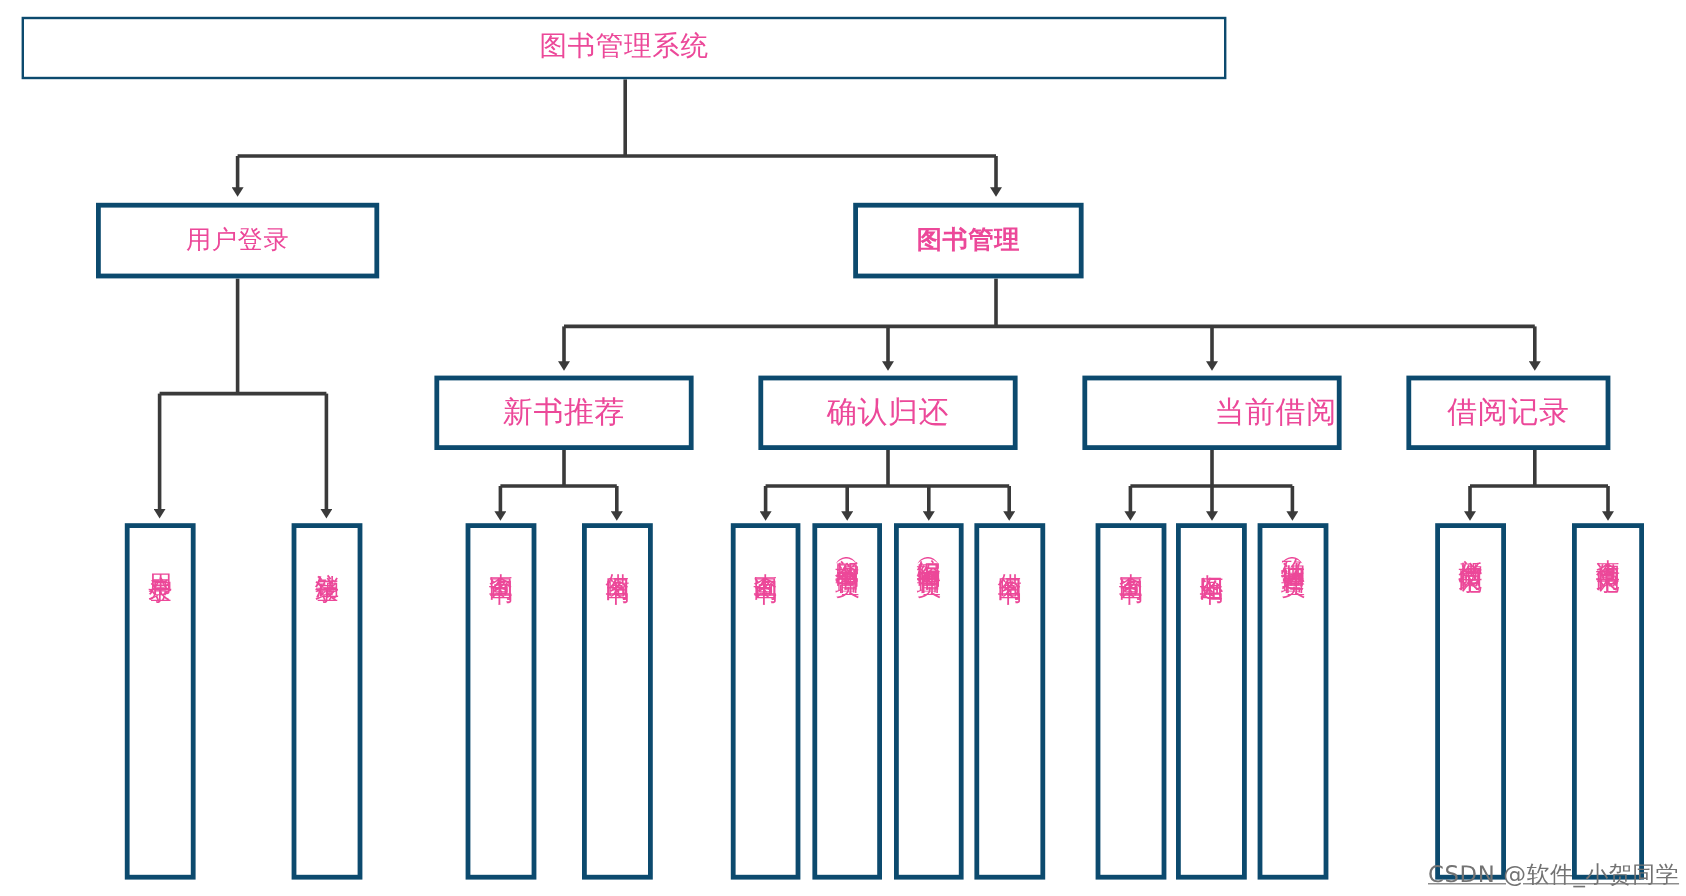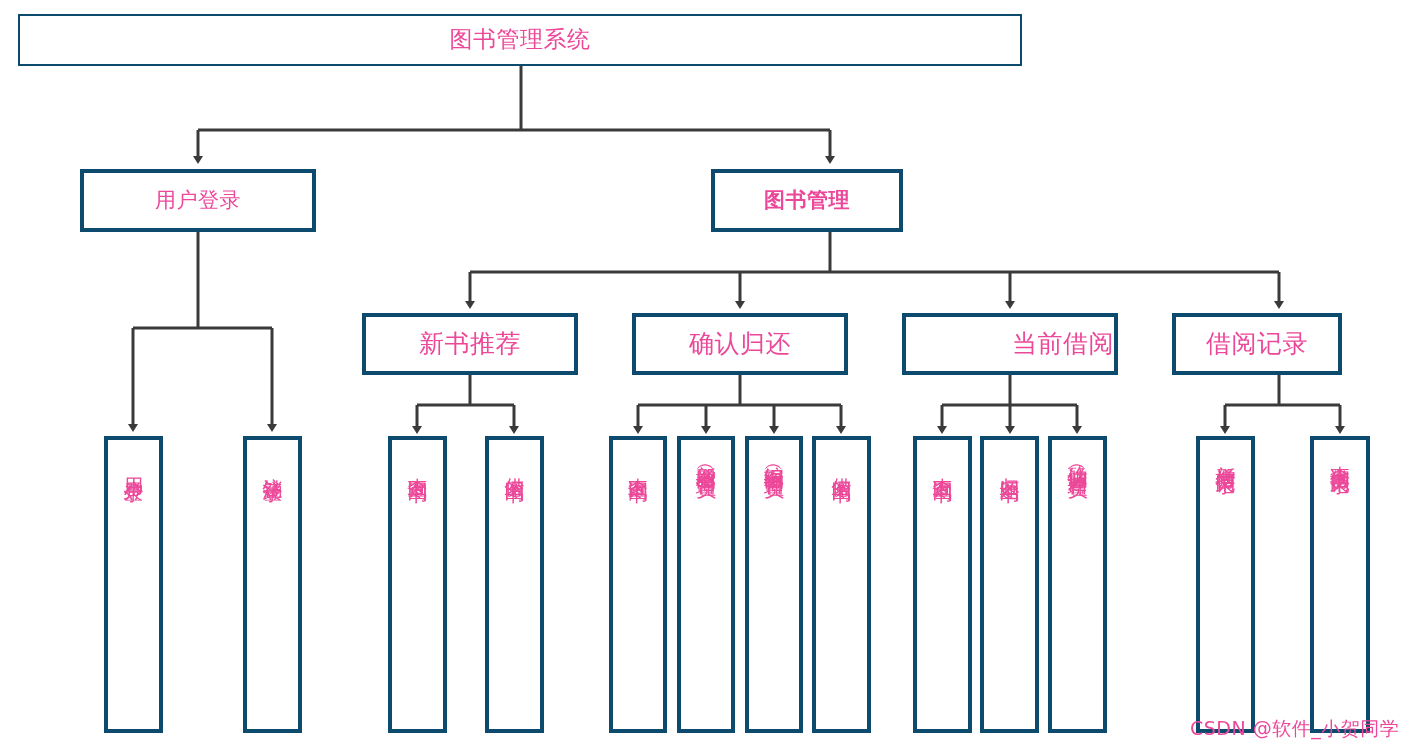--- a/index.html
+++ b/index.html
@@ -69,23 +69,24 @@
     white-space: nowrap;
   }
   .node.leaf.tall-text {
     padding-top: 10px;
   }
   .watermark {
     position: absolute;
     left: 1190px;
     top: 716px;
     font-size: 19px;
-    color: #ec4899;
+    color: #737373;
     white-space: nowrap;
     letter-spacing: 0.5px;
+    text-decoration: underline;
   }
 </style>
 </head>
 <body>
 
 <div id="diagram">
 
   <svg id="connectors" viewBox="0 0 1405 747" width="1405" height="747">
     <defs>
       <marker id="arrow" markerWidth="10" markerHeight="10" refX="4" refY="5" orient="auto" markerUnits="userSpaceOnUse">

